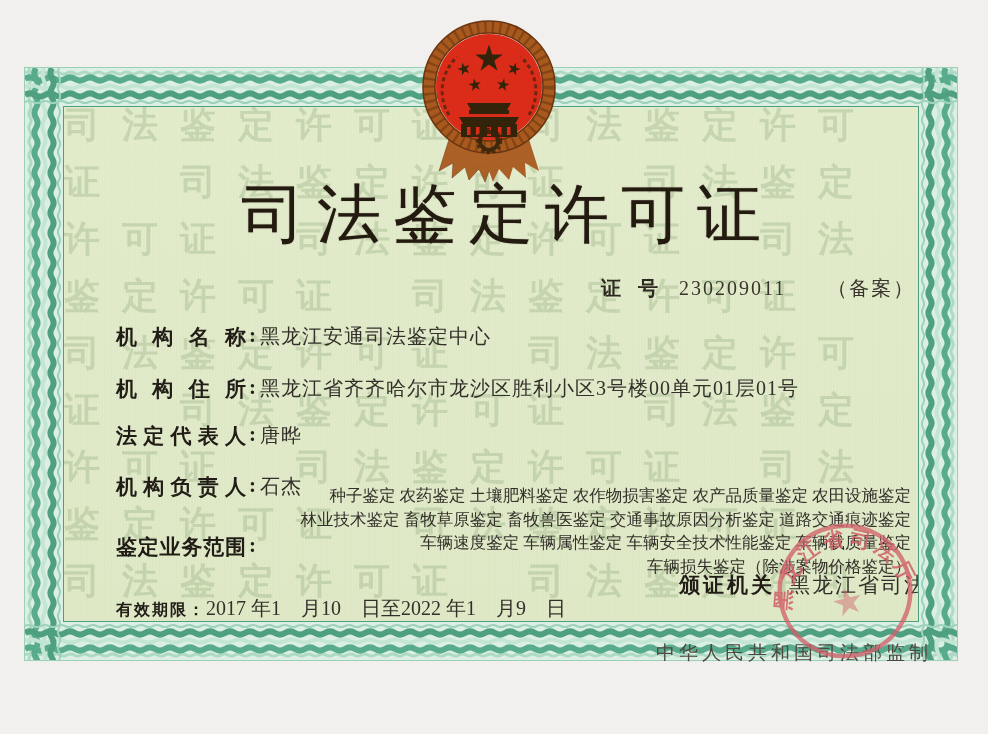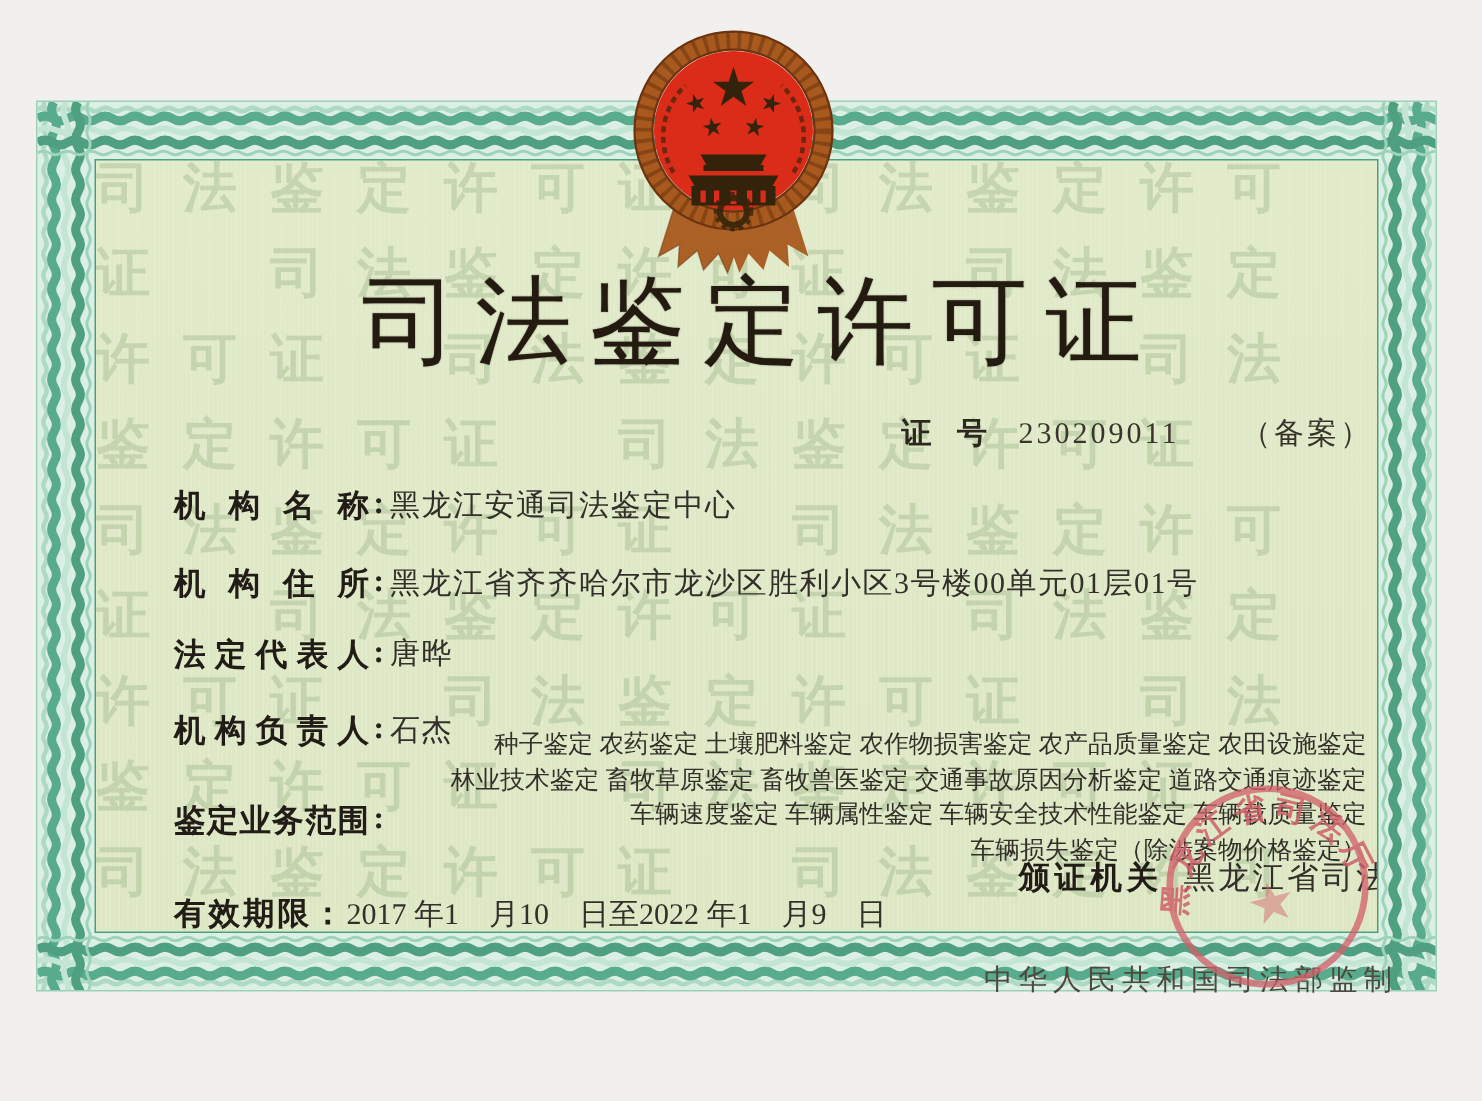--- a/index.html
+++ b/index.html
@@ -75,21 +75,21 @@
 
   .row-scope{top:402px;}
   .scope-lines{
     position:absolute;left:187px;top:377px;width:660px;
     font-size:16.5px;line-height:23.5px;color:#33302a;
     white-space:nowrap;
   }
   .scope-lines span{display:block;text-align:right;}
 
   .row-valid{top:464px;}
-  .vlabel{font-size:21px;font-weight:700;letter-spacing:2px;color:#211d16;}
+  .vlabel{font-size:16px;font-weight:700;letter-spacing:2px;color:#211d16;}
   .vvalue{font-size:20px;color:#33302a;white-space:pre;}
 
   .issuer{position:absolute;top:464px;left:615px;white-space:nowrap;}
   .issuer .ilabel{font-size:21px;font-weight:700;letter-spacing:3px;color:#211d16;margin-right:14px;}
   .issuer .ivalue{font-size:21px;color:#33302a;letter-spacing:2px;}
 
   
   .seal{
     position:absolute;left:766px;top:512px;width:158px;height:158px;z-index:6;
     transform:rotate(-14deg);opacity:.85;

